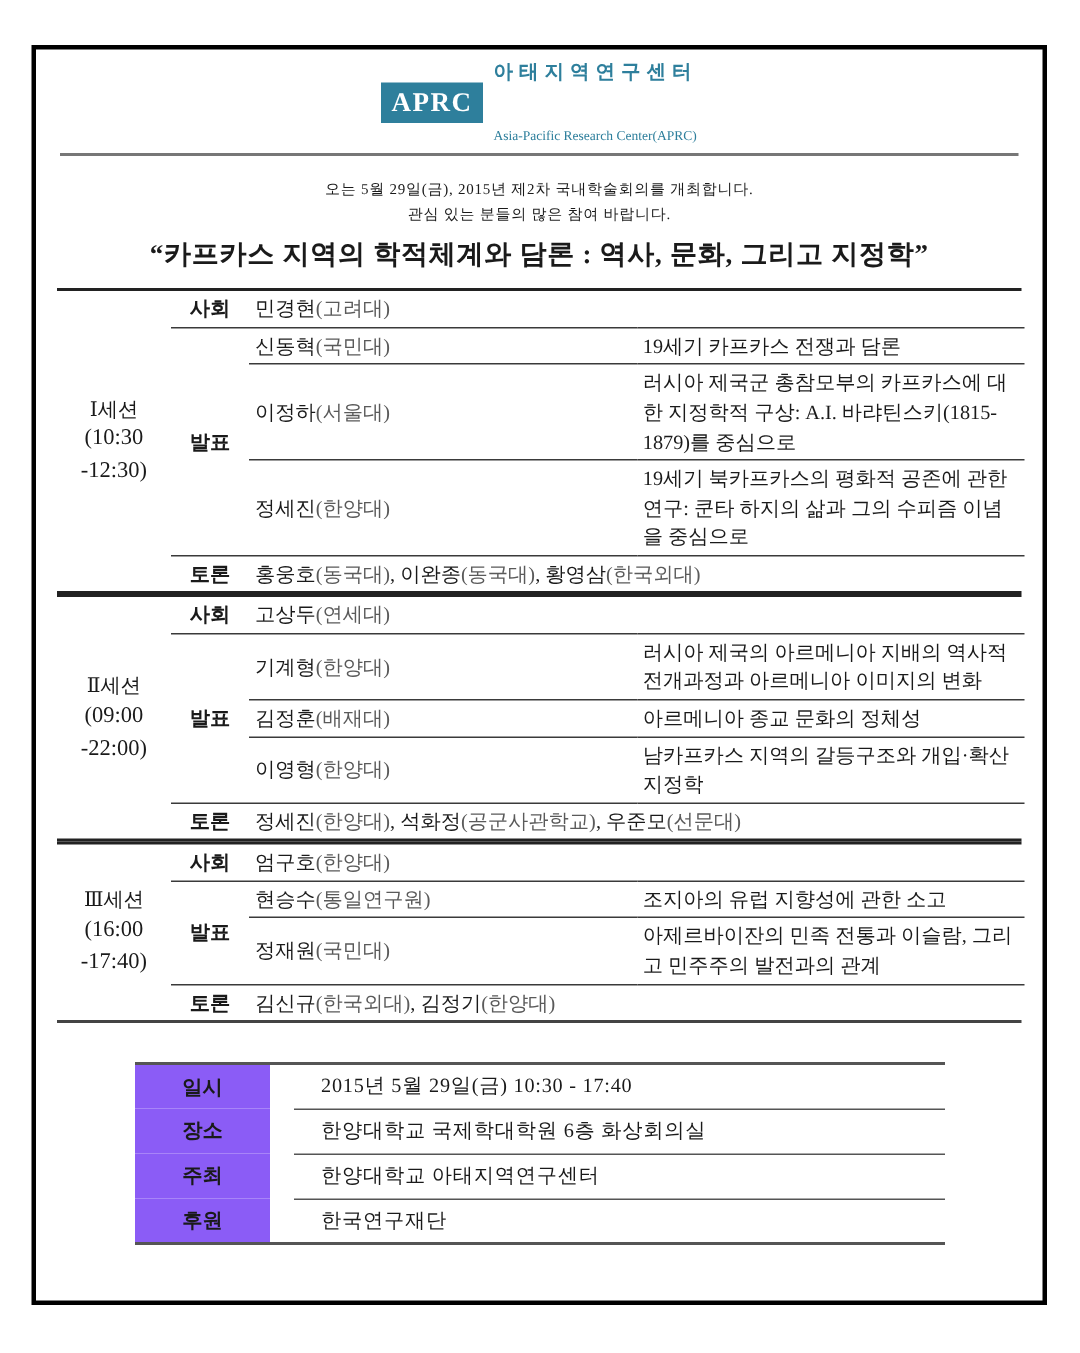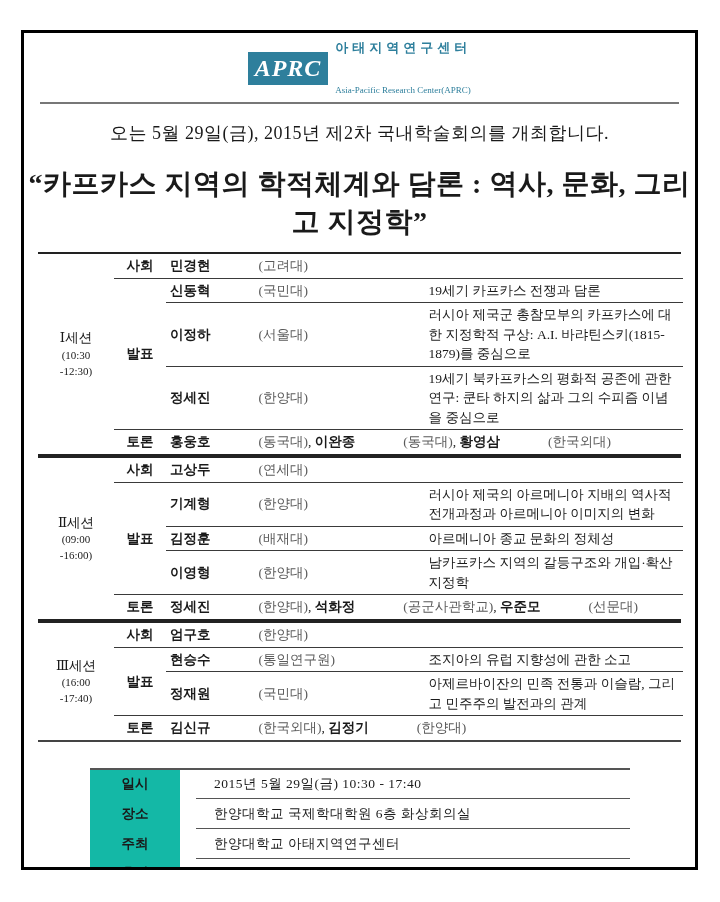--- a/index.html
+++ b/index.html
@@ -15,61 +15,61 @@
     width:677px; height:840px;
     border:3px solid #000;
     background:#fff;
     overflow:hidden;
   }
 
   
   .hdr { padding-top:8px; display:flex; justify-content:center; }
   .aprc { display:flex; align-items:center; gap:7px; }
   .aprc-box {
-    background:#2E7F9C; color:#fff; font-weight:bold; font-style:italic;
-    font-size:24px; line-height:1; padding:4px 7px 5px 7px;
+    background:#2E7F9C; color:#fff; font-weight:bold; 
+    font-size:18px; line-height:1; padding:4px 7px 5px 7px;
     letter-spacing:1px;
   }
   .aprc-text { display:flex; flex-direction:column; line-height:1.15;gap:29px; }
   .aprc-kr { color:#2E7F9C; font-weight:bold; font-size:13px; letter-spacing:4px; font-family:"Liberation Sans",sans-serif; }
   .aprc-en { color:#2E7F9C; font-size:9px; font-family:Liberation Serif, serif; }
   .hdr-rule { margin:7px 16px 0 16px; border-top:2px solid #777; }
 
   
-  .intro { margin-top:15px; text-align:center; font-size:18px; line-height:1.65; letter-spacing:0.5px; }
+  .intro { margin-top:15px; text-align:center; font-size:10px; line-height:1.65; letter-spacing:0.5px; }
   .subtitle { margin-top:14px; text-align:center; font-size:17px; letter-spacing:1px; }
-  .maintitle { margin-top:16px; text-align:center; font-size:28px; font-weight:bold; letter-spacing:0.5px; }
+  .maintitle { margin-top:5px; text-align:center; font-size:18px; font-weight:bold; letter-spacing:0.5px; }
 
   
   .rule-top    { margin:11px 14px 0 14px; border-top:2px solid #222; }
   .rule-double { margin:0 14px; height:4px; border-top:2px solid #222; border-bottom:2px solid #222; }
   .rule-bottom { margin:0 14px; border-top:2px solid #444; }
   table.program {
     border-collapse:collapse; table-layout:fixed;
     width:645px; margin:0 14px;
   }
   table.program td { font-size:13.5px; padding:2px 4px; vertical-align:middle; line-height:1.45; }
   td.session { width:76px; text-align:center; font-size:15px; line-height:1.5; }
-  td.session .stime { font-size:11px; }
+  td.session .stime { font-size:15px; }
   td.role { width:52px; text-align:center; font-weight:bold; }
   td.name { width:122px; }
   td.title { }
-  .nm { font-weight:bold; }
-  .af { color:#5a5a5a;padding-left:48px; }
+  .nm { font-weight:normal; }
+  .af { color:#5a5a5a; }
   .bb { border-bottom:1.5px solid #3a3a3a;margin-top:44px; }
   .bt { border-top:1.5px solid #3a3a3a; }
 
   
   table.info {
     border-collapse:collapse; table-layout:fixed;
     width:540px; margin:26px 0 0 66px;
     border-top:2px solid #555; border-bottom:2px solid #555;
   }
   table.info td { font-size:13.5px; height:30px; }
-  td.ilabel { width:90px; background:#14b8a6; text-align:center; font-weight:bold; }
+  td.ilabel { width:90px; background:#8b5cf6; text-align:center; font-weight:bold; }
   td.igap { width:16px; }
   td.ival { padding-left:18px; border-bottom:1px solid #555; letter-spacing:0.5px; }
   tr.last td.ival { border-bottom:none; }
 </style>
 </head>
 <body>
 
 <div class="frame">
 
   <div class="hdr">
@@ -78,20 +78,21 @@
       <span class="aprc-text">
         <span class="aprc-kr">아태지역연구센터</span>
         <span class="aprc-en">Asia-Pacific Research Center(APRC)</span>
       </span>
     </div>
   </div>
   <div class="hdr-rule"></div>
 
   <div class="intro">
     <div>오는 5월 29일(금), 2015년 제2차 국내학술회의를 개최합니다.</div>
+    <div>관심 있는 분들의 많은 참여 바랍니다.</div>
   </div>
 
   <div class="maintitle">“카프카스 지역의 학적체계와 담론 : 역사, 문화, 그리고 지정학”</div>
 
   <div class="rule-top"></div>
 
   <table class="program">
     <tbody>
         <tr>
       <td class="session" rowspan="5">
@@ -133,21 +134,21 @@
     </table>
 
   <div class="rule-double"></div>
 
   <table class="program">
     <tbody>
         <tr>
       <td class="session" rowspan="5">
         <div>Ⅱ세션</div>
         <div class="stime">(09:00</div>
-        <div class="stime">-16:00)</div>
+        <div class="stime">-22:00)</div>
       </td>
       <td class="role bb">사회</td>
       <td class="bb" colspan="2">
         <span class="nm">고상두</span><span class="af">(연세대)</span>
       </td>
     </tr>
     <tr>
       <td class="role" rowspan="3">발표</td>
       <td class="name">
         <span class="nm">기계형</span><span class="af">(한양대)</span>

